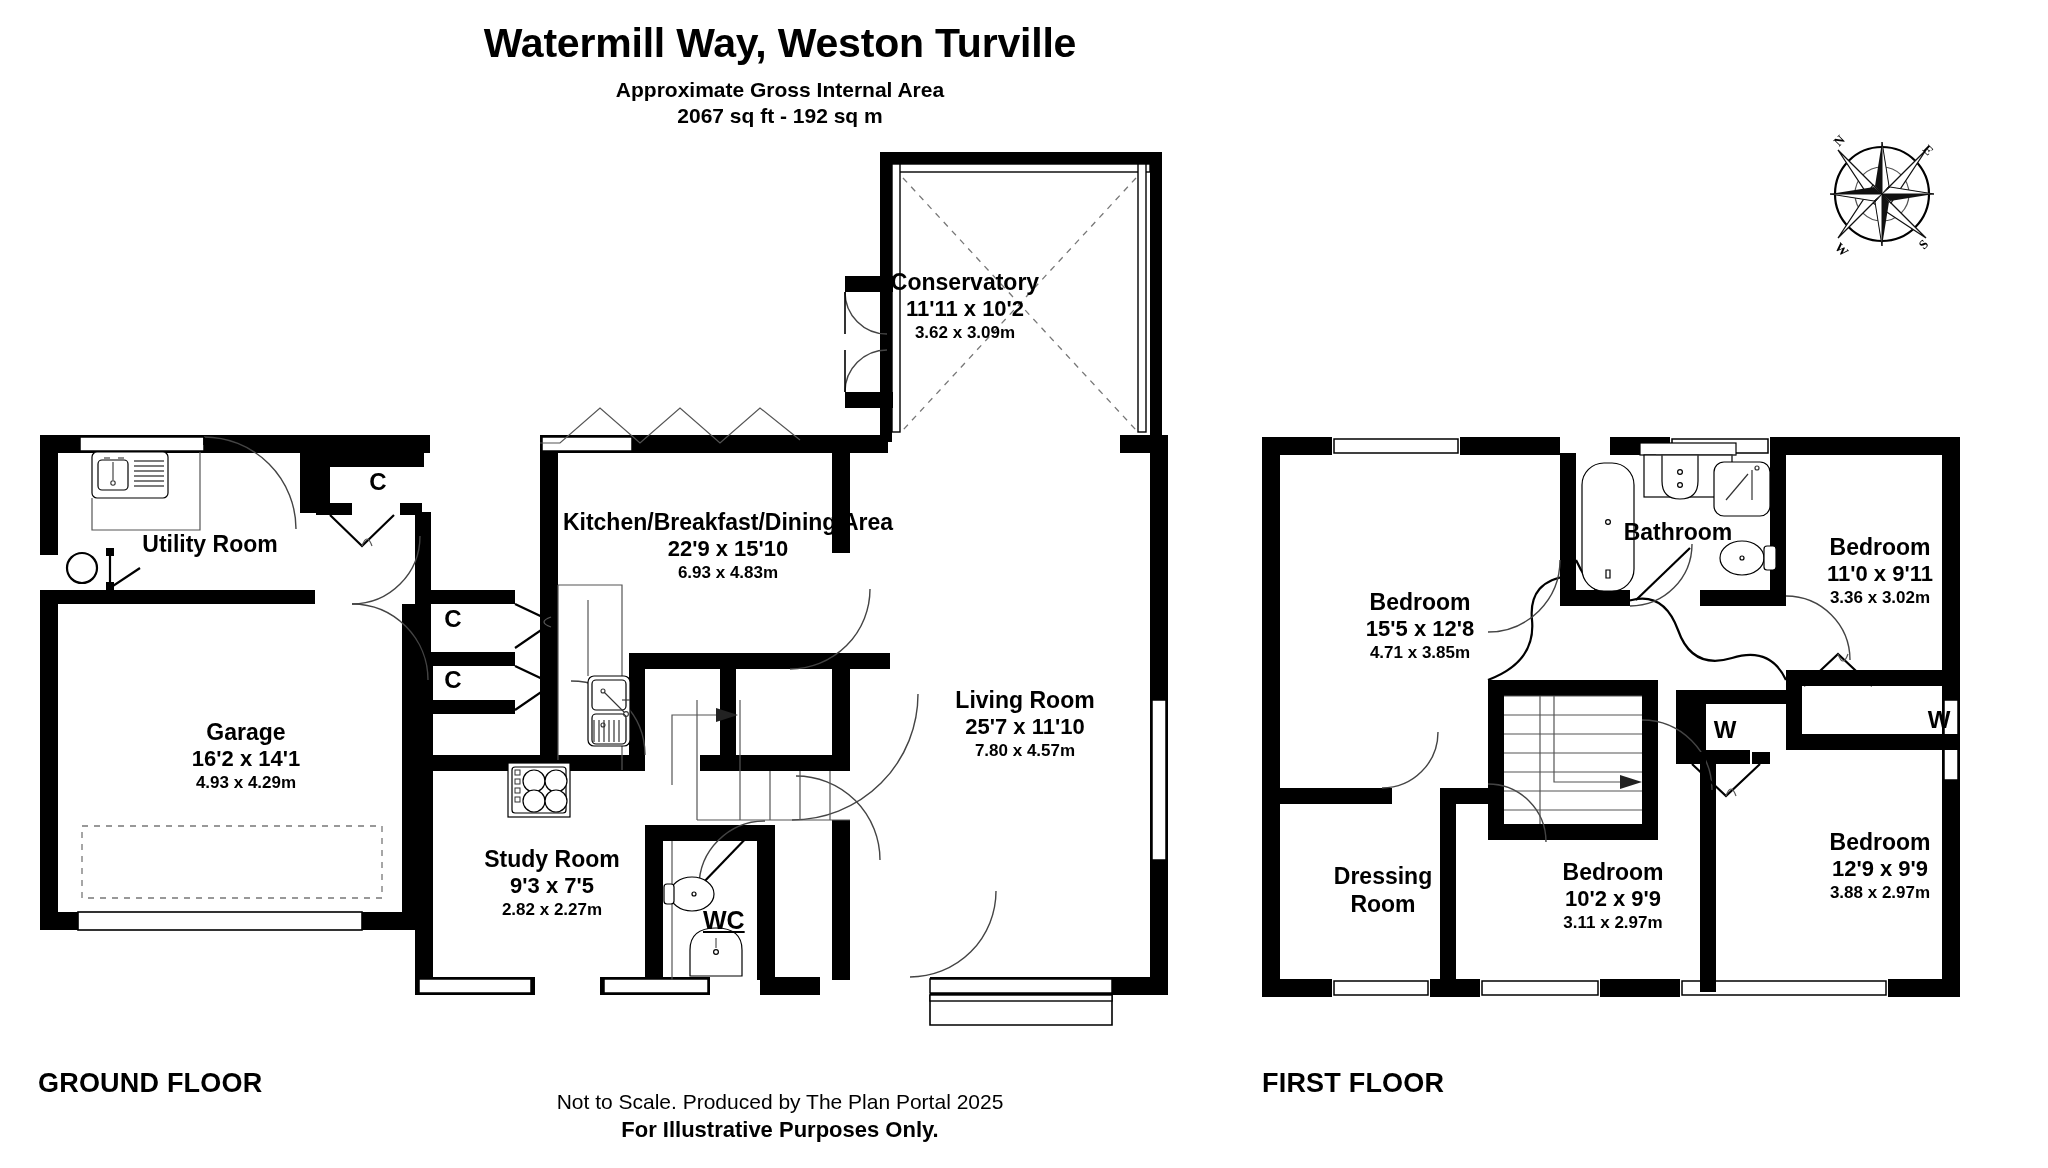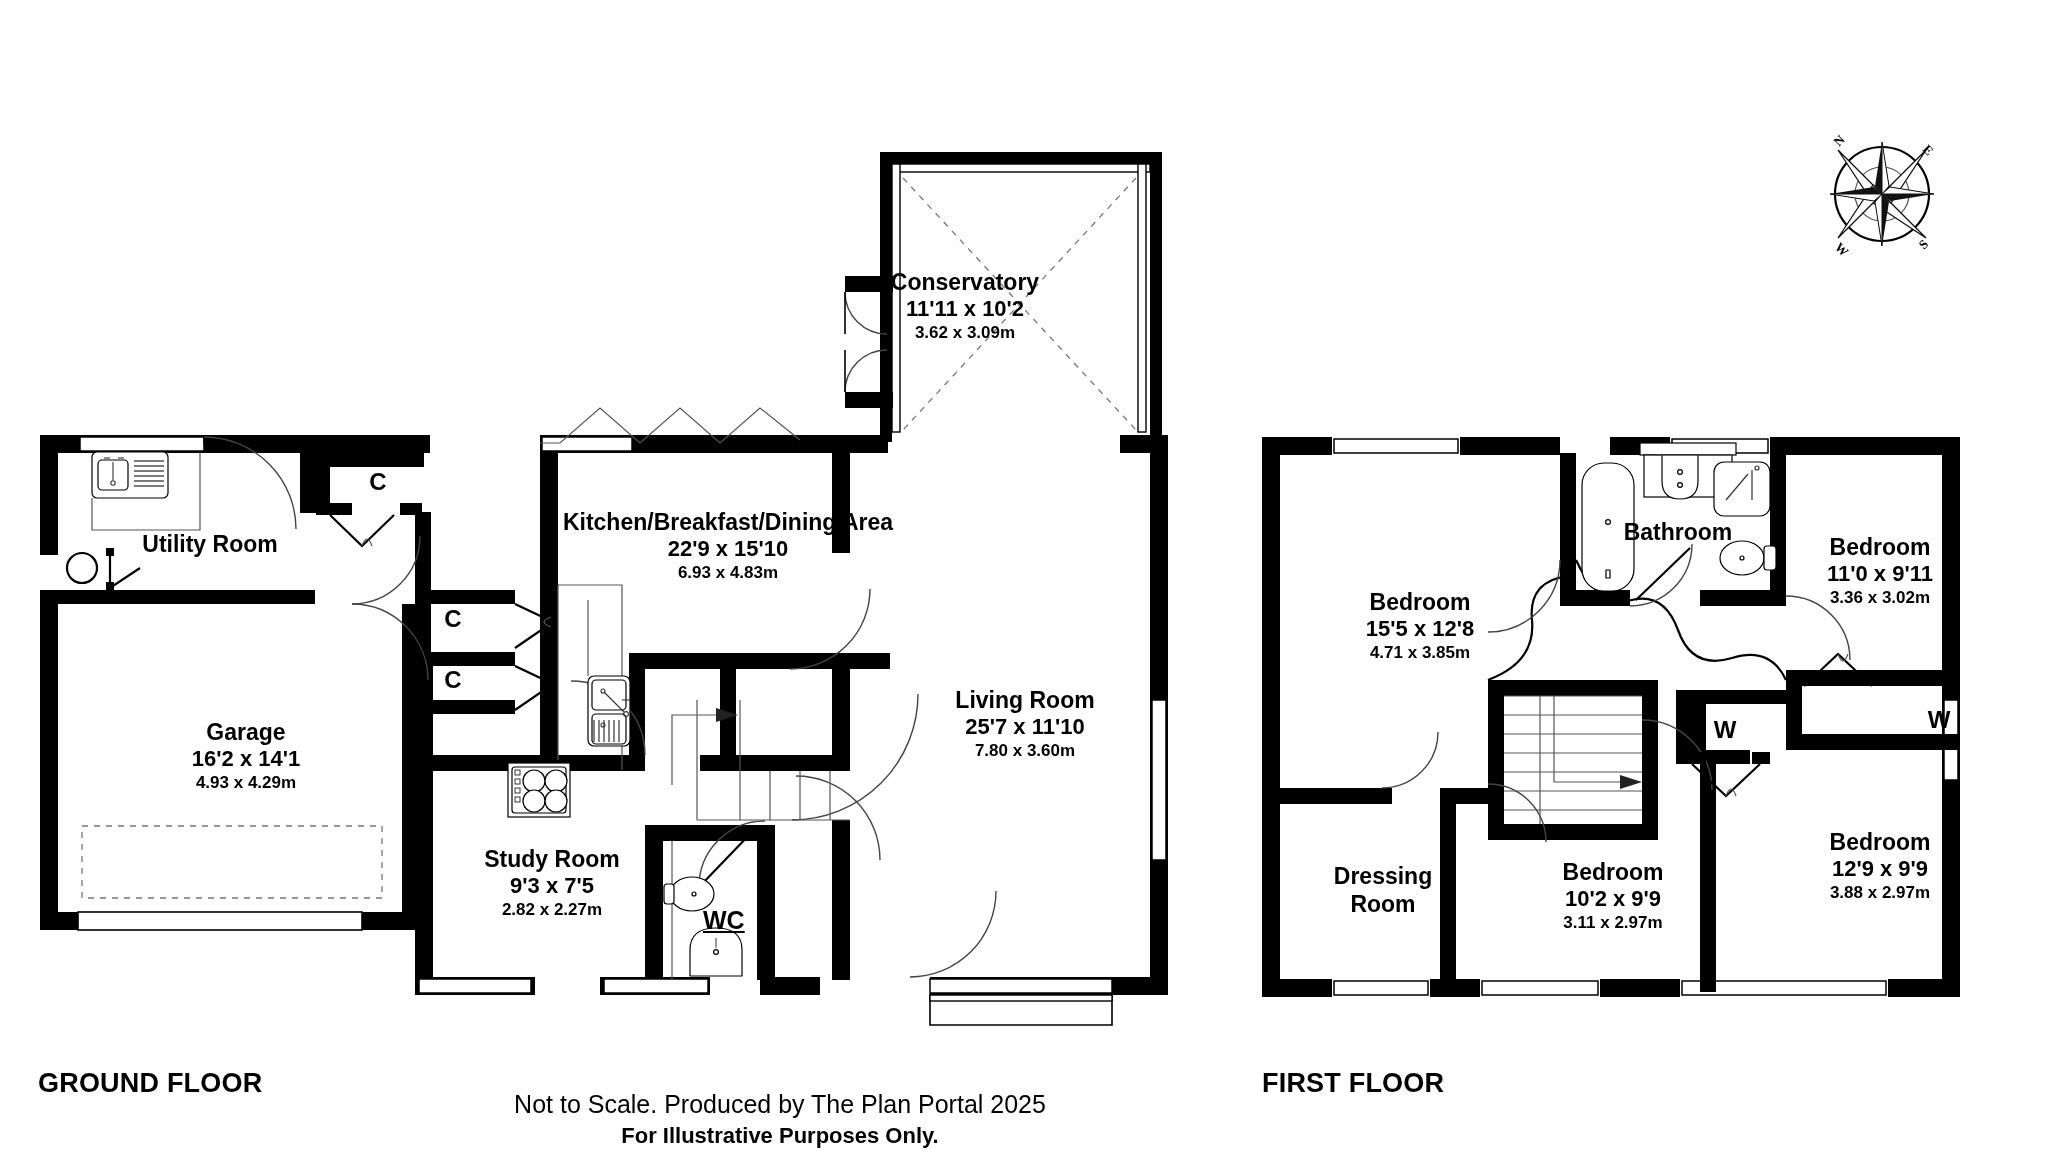--- a/index.html
+++ b/index.html
@@ -63,21 +63,21 @@
 
   
   .footer {
     position: absolute;
     top: 1088px;
     left: 0;
     width: 1560px;
     text-align: center;
   }
   .footer .f1 {
-    font-size: 25px;
+    font-size: 21px;
     font-weight: normal;
     line-height: 1.3;
   }
   .footer .f2 {
     font-size: 22px;
     font-weight: bold;
     line-height: 1.3;
     margin-top: 1px;
   }
 
@@ -124,20 +124,25 @@
     font-size: 25px;
     font-weight: bold;
     line-height: 1;
   }
 </style>
 </head>
 <body>
 
 <div class="plan-root">
 
+  <div class="header">
+    <div class="title">Watermill Way, Weston Turville</div>
+    <div class="sub1">Approximate Gross Internal Area</div>
+    <div class="sub2">2067 sq ft - 192 sq m</div>
+  </div>
 
   <svg class="plan-canvas" viewBox="0 0 2048 1168" xmlns="http://www.w3.org/2000/svg">
 
     <g transform="translate(1882,194)">
       <circle r="47" class="thin2" fill="#fff"></circle>
       <circle r="27" class="hair"></circle>
 
       <polygon points="0,0 -44,-44 -9,-9" fill="#111"></polygon>
       <polygon points="0,0 -44,-44 -9,9" fill="#fff" stroke="#111" stroke-width="1.3"></polygon>
       <polygon points="0,0 44,44 9,9" fill="#111"></polygon>
@@ -560,21 +565,21 @@
 
   <div class="room-label" style="left:553px; top:508px; width:350px;">
     <span class="nm">Kitchen/Breakfast/Dining Area</span>
     <span class="d1">22'9 x 15'10</span>
     <span class="d2">6.93 x 4.83m</span>
   </div>
 
   <div class="room-label" style="left:905px; top:678px; width:240px;margin-top:8px;">
     <span class="nm">Living Room</span>
     <span class="d1">25'7 x 11'10</span>
-    <span class="d2">7.80 x 3.60m</span>
+    <span class="d2">7.80 x 4.57m</span>
   </div>
 
   <div class="room-label" style="left:90px; top:530px; width:240px;">
     <span class="nm">Utility Room</span>
   </div>
 
   <div class="room-label" style="left:126px; top:718px; width:240px;">
     <span class="nm">Garage</span>
     <span class="d1">16'2 x 14'1</span>
     <span class="d2">4.93 x 4.29m</span>

